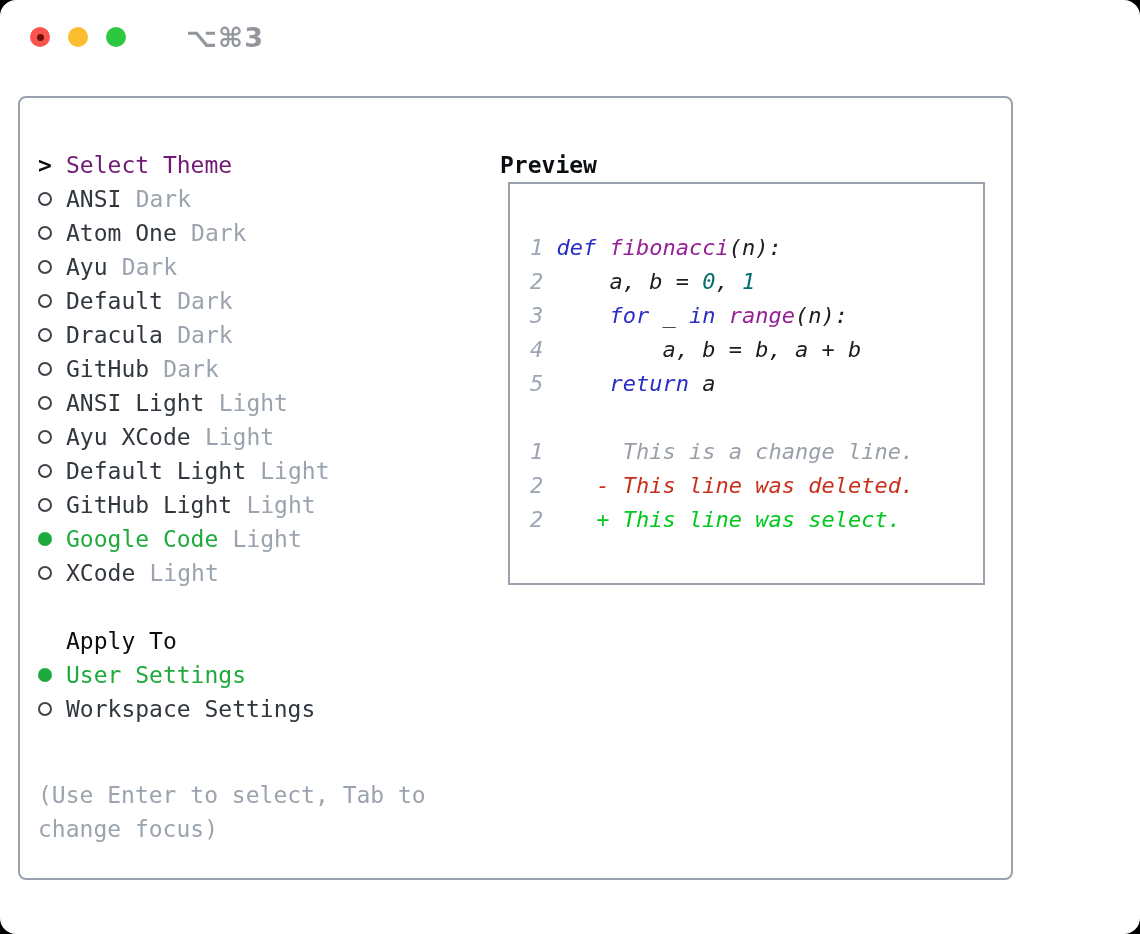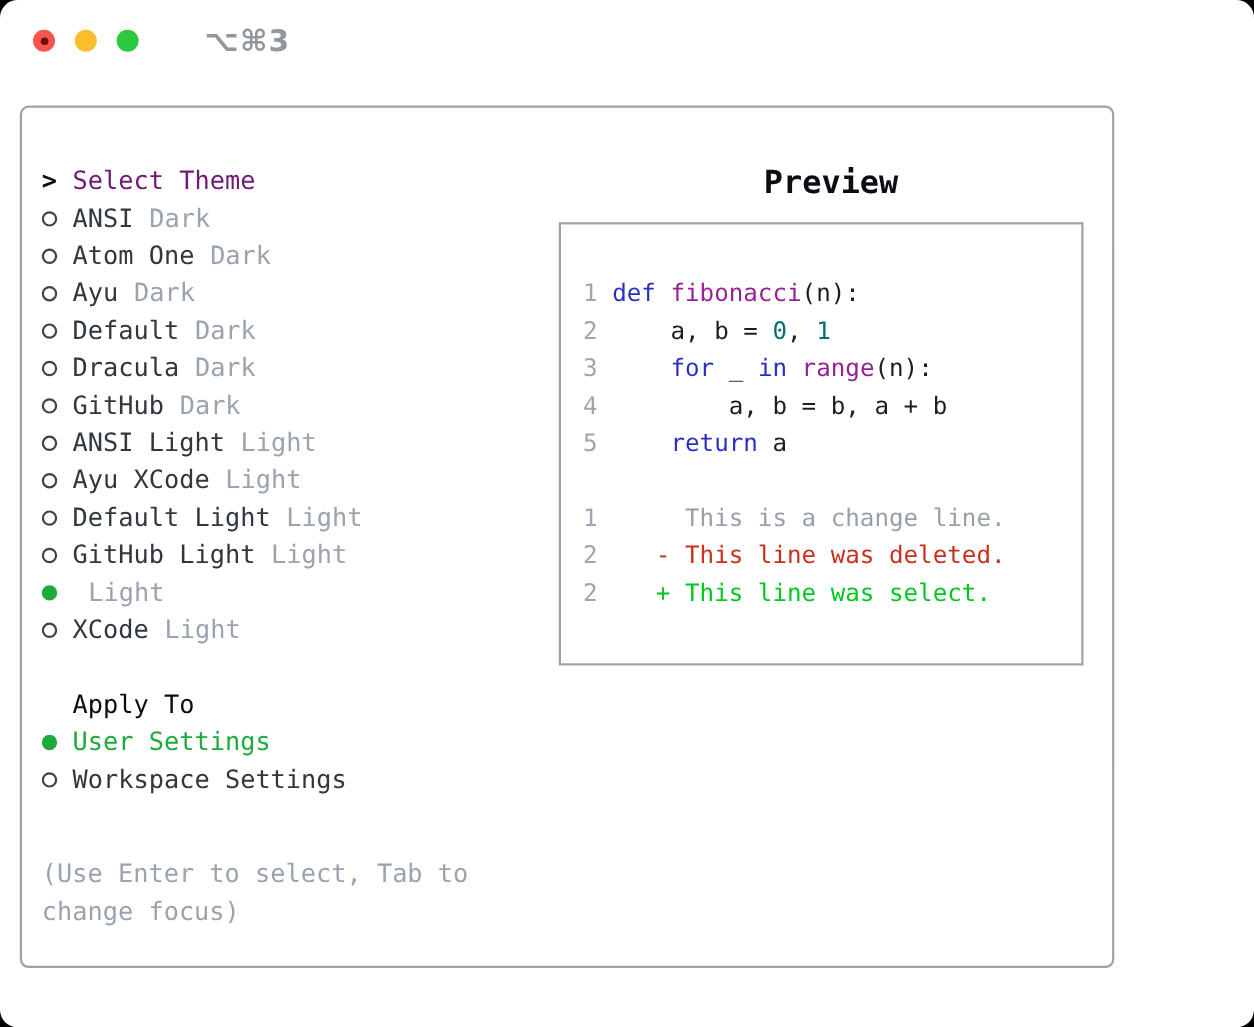--- a/index.html
+++ b/index.html
@@ -35,24 +35,24 @@
   .header-label { font-weight:400; color:#701a75; }
   .theme-name { color:#31373e; }
   .theme-name.sel { color:var(--accent-green); }
   .variant { color:#9aa3ae; margin-left:0.62em; }
   .apply-header { color:#0a0d11; }
   .opt-label.sel { color:var(--accent-green); }
   .gap { height:34px; }
   .hint { margin-top:52px; width:404px; color:#9aa3ae; }
   
   .right-col { flex:1; box-sizing:border-box; padding-top:50px; }
-  .preview-title { font-weight:700; font-size:29px; line-height:34px; color:#0a0d11;text-align:center; }
-  .preview-box { margin-top:20px; margin-left:8px; width:477px; height:403px;
+  .preview-title { font-weight:700; font-size:23px; line-height:34px; color:#0a0d11; }
+  .preview-box { margin-left:8px; width:477px; height:403px;
     box-sizing:border-box; border:2px solid #99a2ad; background:#fff;
-    padding:47px 0 0 20px; font-size:22px; line-height:34px; overflow:hidden; }
+    padding:47px 0 0 20px; font-size:22px; line-height:34px; overflow:hidden;font-style:italic; }
   .code-row { white-space:pre; height:34px; color:#1b1d22; }
   .ln  { color:#9ba6b2; }
   .kw  { color:var(--kw); }
   .fn  { color:var(--fn); }
   .lit { color:var(--lit); }
   .pln { color:#1b1d22; }
   .ctx { color:#999fa8; }
   .del { color:var(--del); }
   .add { color:var(--add); }
 </style>
@@ -82,21 +82,21 @@
           <div class="row"><span class="marker"><span class="radio"></span></span><span class="theme-name">ANSI</span><span class="variant">Dark</span></div>
           <div class="row"><span class="marker"><span class="radio"></span></span><span class="theme-name">Atom One</span><span class="variant">Dark</span></div>
           <div class="row"><span class="marker"><span class="radio"></span></span><span class="theme-name">Ayu</span><span class="variant">Dark</span></div>
           <div class="row"><span class="marker"><span class="radio"></span></span><span class="theme-name">Default</span><span class="variant">Dark</span></div>
           <div class="row"><span class="marker"><span class="radio"></span></span><span class="theme-name">Dracula</span><span class="variant">Dark</span></div>
           <div class="row"><span class="marker"><span class="radio"></span></span><span class="theme-name">GitHub</span><span class="variant">Dark</span></div>
           <div class="row"><span class="marker"><span class="radio"></span></span><span class="theme-name">ANSI Light</span><span class="variant">Light</span></div>
           <div class="row"><span class="marker"><span class="radio"></span></span><span class="theme-name">Ayu XCode</span><span class="variant">Light</span></div>
           <div class="row"><span class="marker"><span class="radio"></span></span><span class="theme-name">Default Light</span><span class="variant">Light</span></div>
           <div class="row"><span class="marker"><span class="radio"></span></span><span class="theme-name">GitHub Light</span><span class="variant">Light</span></div>
-          <div class="row"><span class="marker"><span class="radio on"></span></span><span class="variant">Light</span></div>
+          <div class="row"><span class="marker"><span class="radio on"></span></span><span class="theme-name sel">Google Code</span><span class="variant">Light</span></div>
           <div class="row"><span class="marker"><span class="radio"></span></span><span class="theme-name">XCode</span><span class="variant">Light</span></div>
         </div>
 
       <div class="gap"></div>
 
       <div class="row">
         <span class="marker"></span>
         <span class="apply-header">Apply To</span>
       </div>
 

